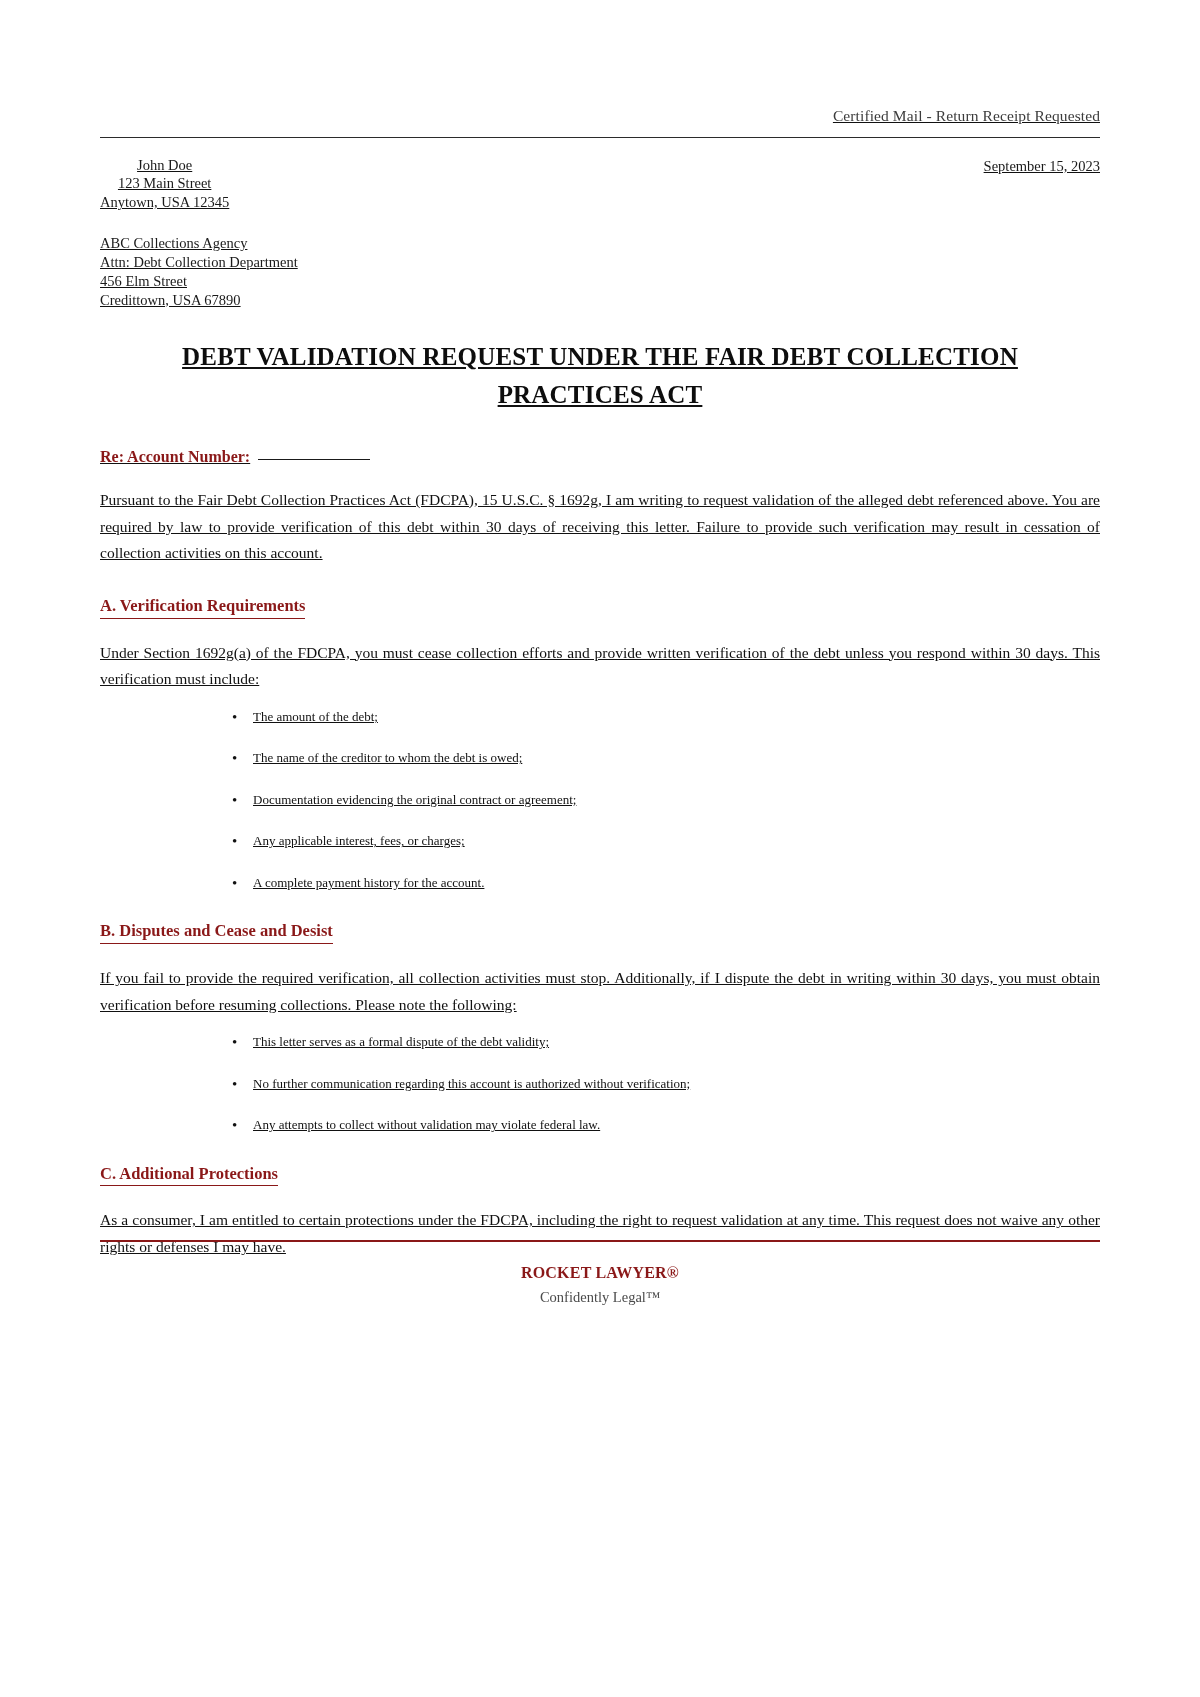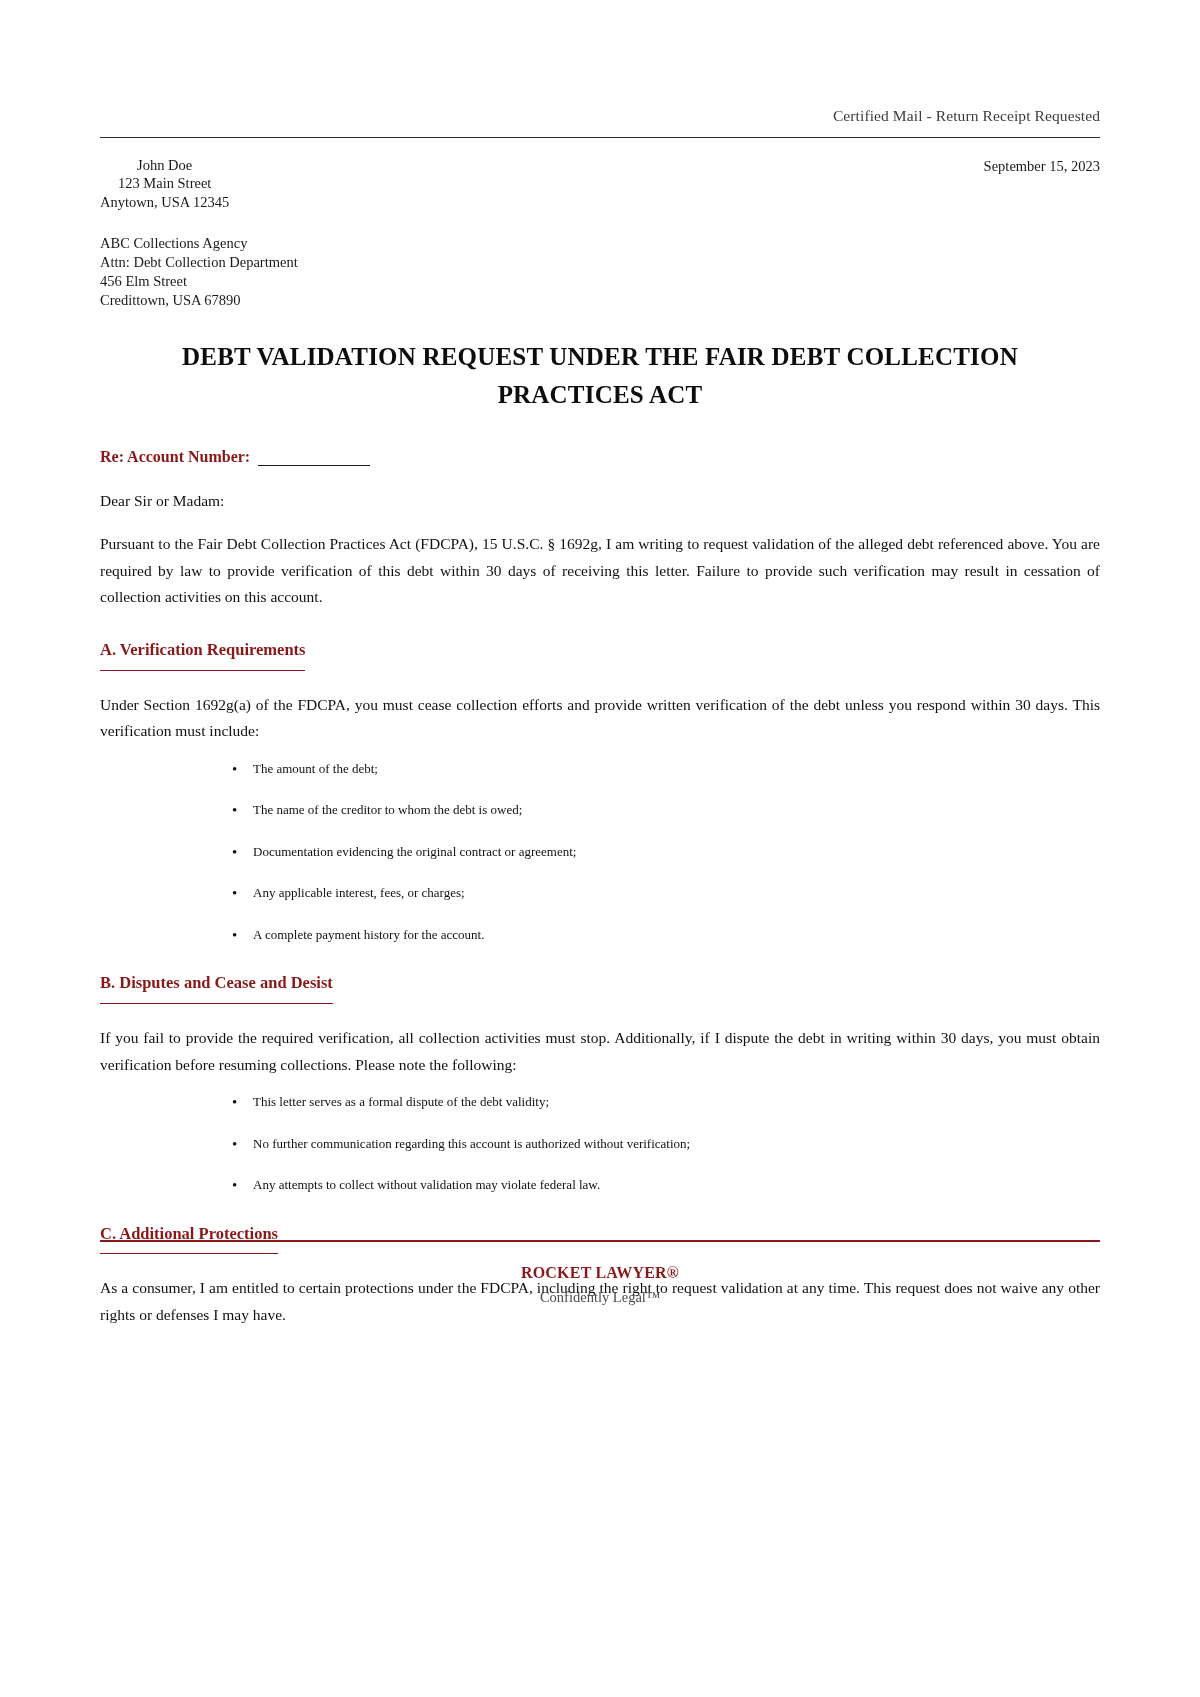--- a/index.html
+++ b/index.html
@@ -14,20 +14,21 @@
     color: #111111;
     position: relative;
     overflow: hidden;
   }
   .page {
     width: 1200px;
     height: 1248px;
     box-sizing: border-box;
     padding: 0 100px;
     position: relative;
+    text-decoration: underline;
   }
 
   
   .cert-line {
     padding-top: 107px;
     text-align: right;
     font-size: 15.5px;
     color: #3c3c3c;
     letter-spacing: 0.1px;
     line-height: 1.2;
@@ -78,21 +79,21 @@
     letter-spacing: 0.2px;
   }
 
   
   .re-line {
     margin-top: 33px;
     font-size: 16px;
     font-weight: bold;
     color: #8a1818;
     display: flex;
-    align-items: flex-end;
+    align-items: flex-start;
     gap: 6px;
   }
   .blank-fill {
     display: inline-block;
     width: 112px;
     border-bottom: 1.6px solid #1a1a1a;
     height: 11px;
     margin-left: 2px;
   }
 
@@ -111,21 +112,21 @@
   }
 
   
   h2.section {
     margin: 29px 0 0 0;
     font-size: 16.5px;
     font-weight: bold;
     color: #8a1818;
     display: inline-block;
     border-bottom: 1.7px solid #8a1818;
-    padding-bottom: 9px;
+    padding-bottom: 1px;
     line-height: 1.25;
   }
   .section-wrap { margin-top: 0; }
 
   
   ul.bullets {
     margin: 14px 0 0 0;
     padding-left: 132px;
     list-style: none;
   }
@@ -199,21 +200,20 @@
     <span class="addr-line">Credittown, USA 67890</span>
   </div>
 
   <h1 class="doc-title">DEBT VALIDATION REQUEST UNDER THE FAIR DEBT COLLECTION PRACTICES ACT</h1>
 
   <div class="re-line">
     <span>Re: Account Number:</span>
     <span class="blank-fill"></span>
   </div>
 
-  <div class="salutation">Dear Sir or Madam:</div>
 
   <p class="body">Pursuant to the Fair Debt Collection Practices Act (FDCPA), 15 U.S.C. § 1692g, I am writing to request validation of the alleged debt referenced above. You are required by law to provide verification of this debt within 30 days of receiving this letter. Failure to provide such verification may result in cessation of collection activities on this account.</p>
 
   <div class="section-wrap">
     <h2 class="section">A. Verification Requirements</h2>
     <p class="body">Under Section 1692g(a) of the FDCPA, you must cease collection efforts and provide written verification of the debt unless you respond within 30 days. This verification must include:</p>
     <ul class="bullets">
       <li>The amount of the debt;</li>
       <li>The name of the creditor to whom the debt is owed;</li>
       <li>Documentation evidencing the original contract or agreement;</li>

